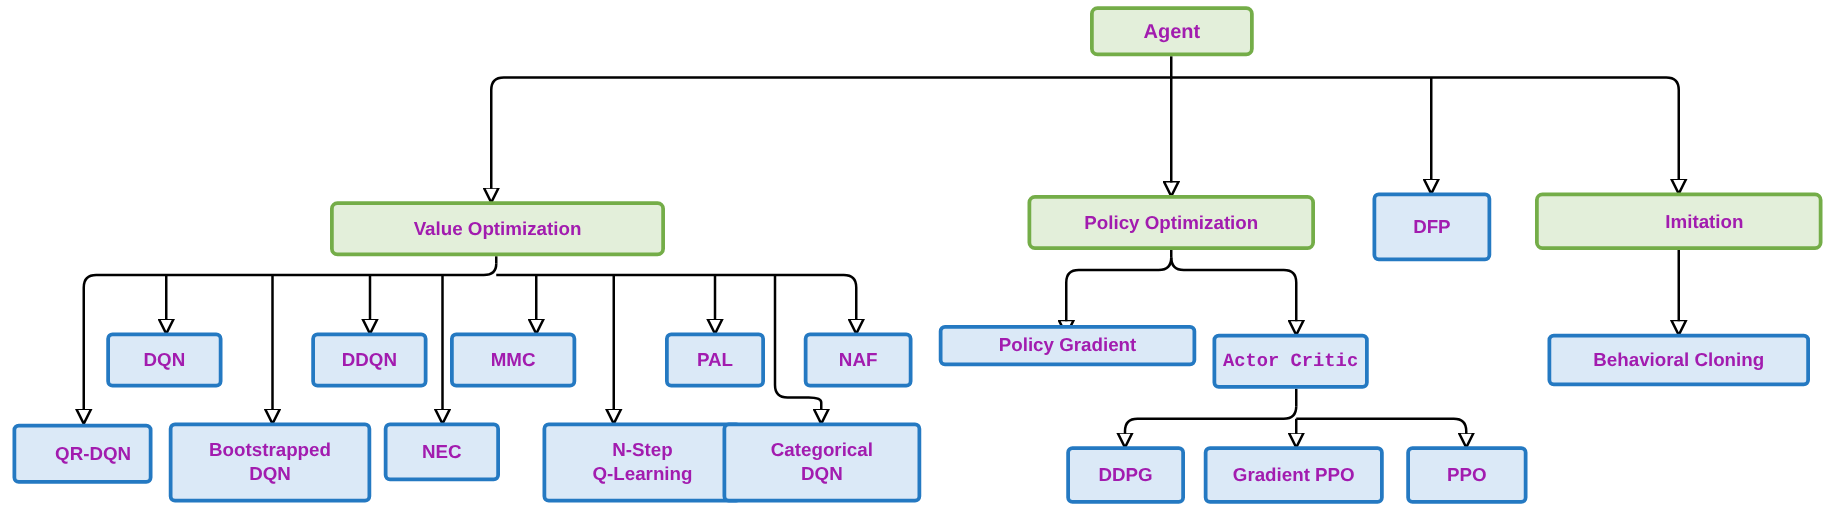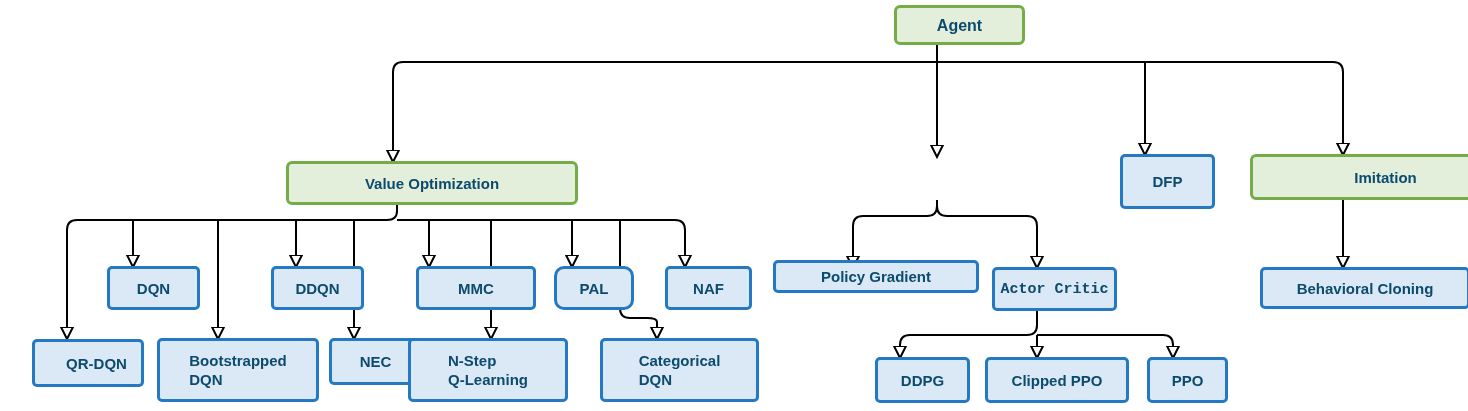--- a/index.html
+++ b/index.html
@@ -9,28 +9,27 @@
     background:#ffffff;
     font-family:"Liberation Sans", sans-serif;
     overflow:hidden;
   }
   #edges{position:absolute;left:0;top:0;width:1468px;height:411px;}
   #edges path{fill:none;stroke:#000000;stroke-width:2px;}
   .node{
     position:absolute;
     box-sizing:border-box;
     display:flex;align-items:center;justify-content:center;
-    text-align:left;
+    text-align:center;
     font-weight:bold;
     font-size:15px;
     line-height:19px;
-    color:#0c4a6e;
+    color:#a21caf;
     white-space:pre-line;
     border-radius:6px;
-    margin-left:22px;
   }
   .node.category{
     background:#e3efda;
     border:3px solid #74ad48;
   }
   .node.algorithm{
     background:#dbe9f7;
     border:3px solid #2479c2;
     border-radius:5px;
   }
@@ -83,55 +82,56 @@
     <g>
       <path d="M1037,311 V325"></path>
       <path d="M1037,325 Q1037,335 1027,335 H910 Q900,335 900,345 V347" marker-end="url(#arrow)"></path>
       <path d="M1037,335 V347" marker-end="url(#arrow)"></path>
       <path d="M1037,335 H1163 Q1173,335 1173,345 V347" marker-end="url(#arrow)"></path>
     </g>
   </svg>
 
   <div class="node category root" style="left:872px;top:5px;width:131px;height:40px;">Agent</div>
 
-  <div class="node category" style="left:264px;top:161px;width:292px;height:44px;">Value Optimization</div>
+  <div class="node category" style="left:264px;top:161px;width:268px;height:44px;">Value Optimization</div>
 
+  <div class="node category" style="left:822px;top:156px;width:230px;height:44px;">Policy Optimization</div>
 
   <div class="node algorithm" style="left:1098px;top:154px;width:95px;height:55px;">DFP</div>
 
   <div class="node category" style="left:1228px;top:154px;width:230px;height:46px;padding-left:41px;">Imitation</div>
 
   <div class="node algorithm" style="left:85px;top:266px;width:93px;height:44px;">DQN</div>
 
   <div class="node algorithm" style="left:249px;top:266px;width:93px;height:44px;">DDQN</div>
 
-  <div class="node algorithm" style="left:394px;top:266px;width:120px;height:44px;">MMC</div>
+  <div class="node algorithm" style="left:360px;top:266px;width:101px;height:44px;">MMC</div>
 
-  <div class="node algorithm" style="left:532px;top:266px;width:80px;height:44px;border-radius:10px;">PAL</div>
+  <div class="node algorithm" style="left:532px;top:266px;width:80px;height:44px;">PAL</div>
 
   <div class="node algorithm" style="left:643px;top:266px;width:87px;height:44px;">NAF</div>
 
   <div class="node algorithm" style="left:10px;top:339px;width:112px;height:48px;padding-left:17px;">QR-DQN</div>
 
   <div class="node algorithm" style="left:135px;top:338px;width:162px;height:64px;">Bootstrapped
 DQN</div>
 
   <div class="node algorithm" style="left:307px;top:338px;width:93px;height:47px;">NEC</div>
 
-  <div class="node algorithm" style="left:386px;top:338px;width:160px;height:64px;">N-Step
+  <div class="node algorithm" style="left:434px;top:338px;width:160px;height:64px;">N-Step
 Q-Learning</div>
 
   <div class="node algorithm" style="left:578px;top:338px;width:159px;height:64px;">Categorical
 DQN</div>
 
   <div class="node algorithm" style="left:751px;top:260px;width:206px;height:33px;">Policy Gradient</div>
 
   <div class="node algorithm" style="left:970px;top:267px;width:125px;height:44px;font-family:Liberation Mono, monospace;">Actor Critic</div>
 
   <div class="node algorithm" style="left:853px;top:357px;width:95px;height:46px;">DDPG</div>
 
   <div class="node algorithm" style="left:1238px;top:267px;width:210px;height:42px;">Behavioral Cloning</div>
 
-  <div class="node algorithm" style="left:963px;top:357px;width:144px;height:46px;">Clipped PPO</div>
+  <div class="node algorithm" style="left:963px;top:357px;width:144px;height:46px;">Gradient PPO</div>
 
-  <div class="node algorithm" style="left:1125px;top:357px;width:81px;height:46px;">PPO</div>
+  <div class="node algorithm" style="left:1125px;top:357px;width:97px;height:46px;">PPO</div>
 
 </div>
 
 </body></html>

